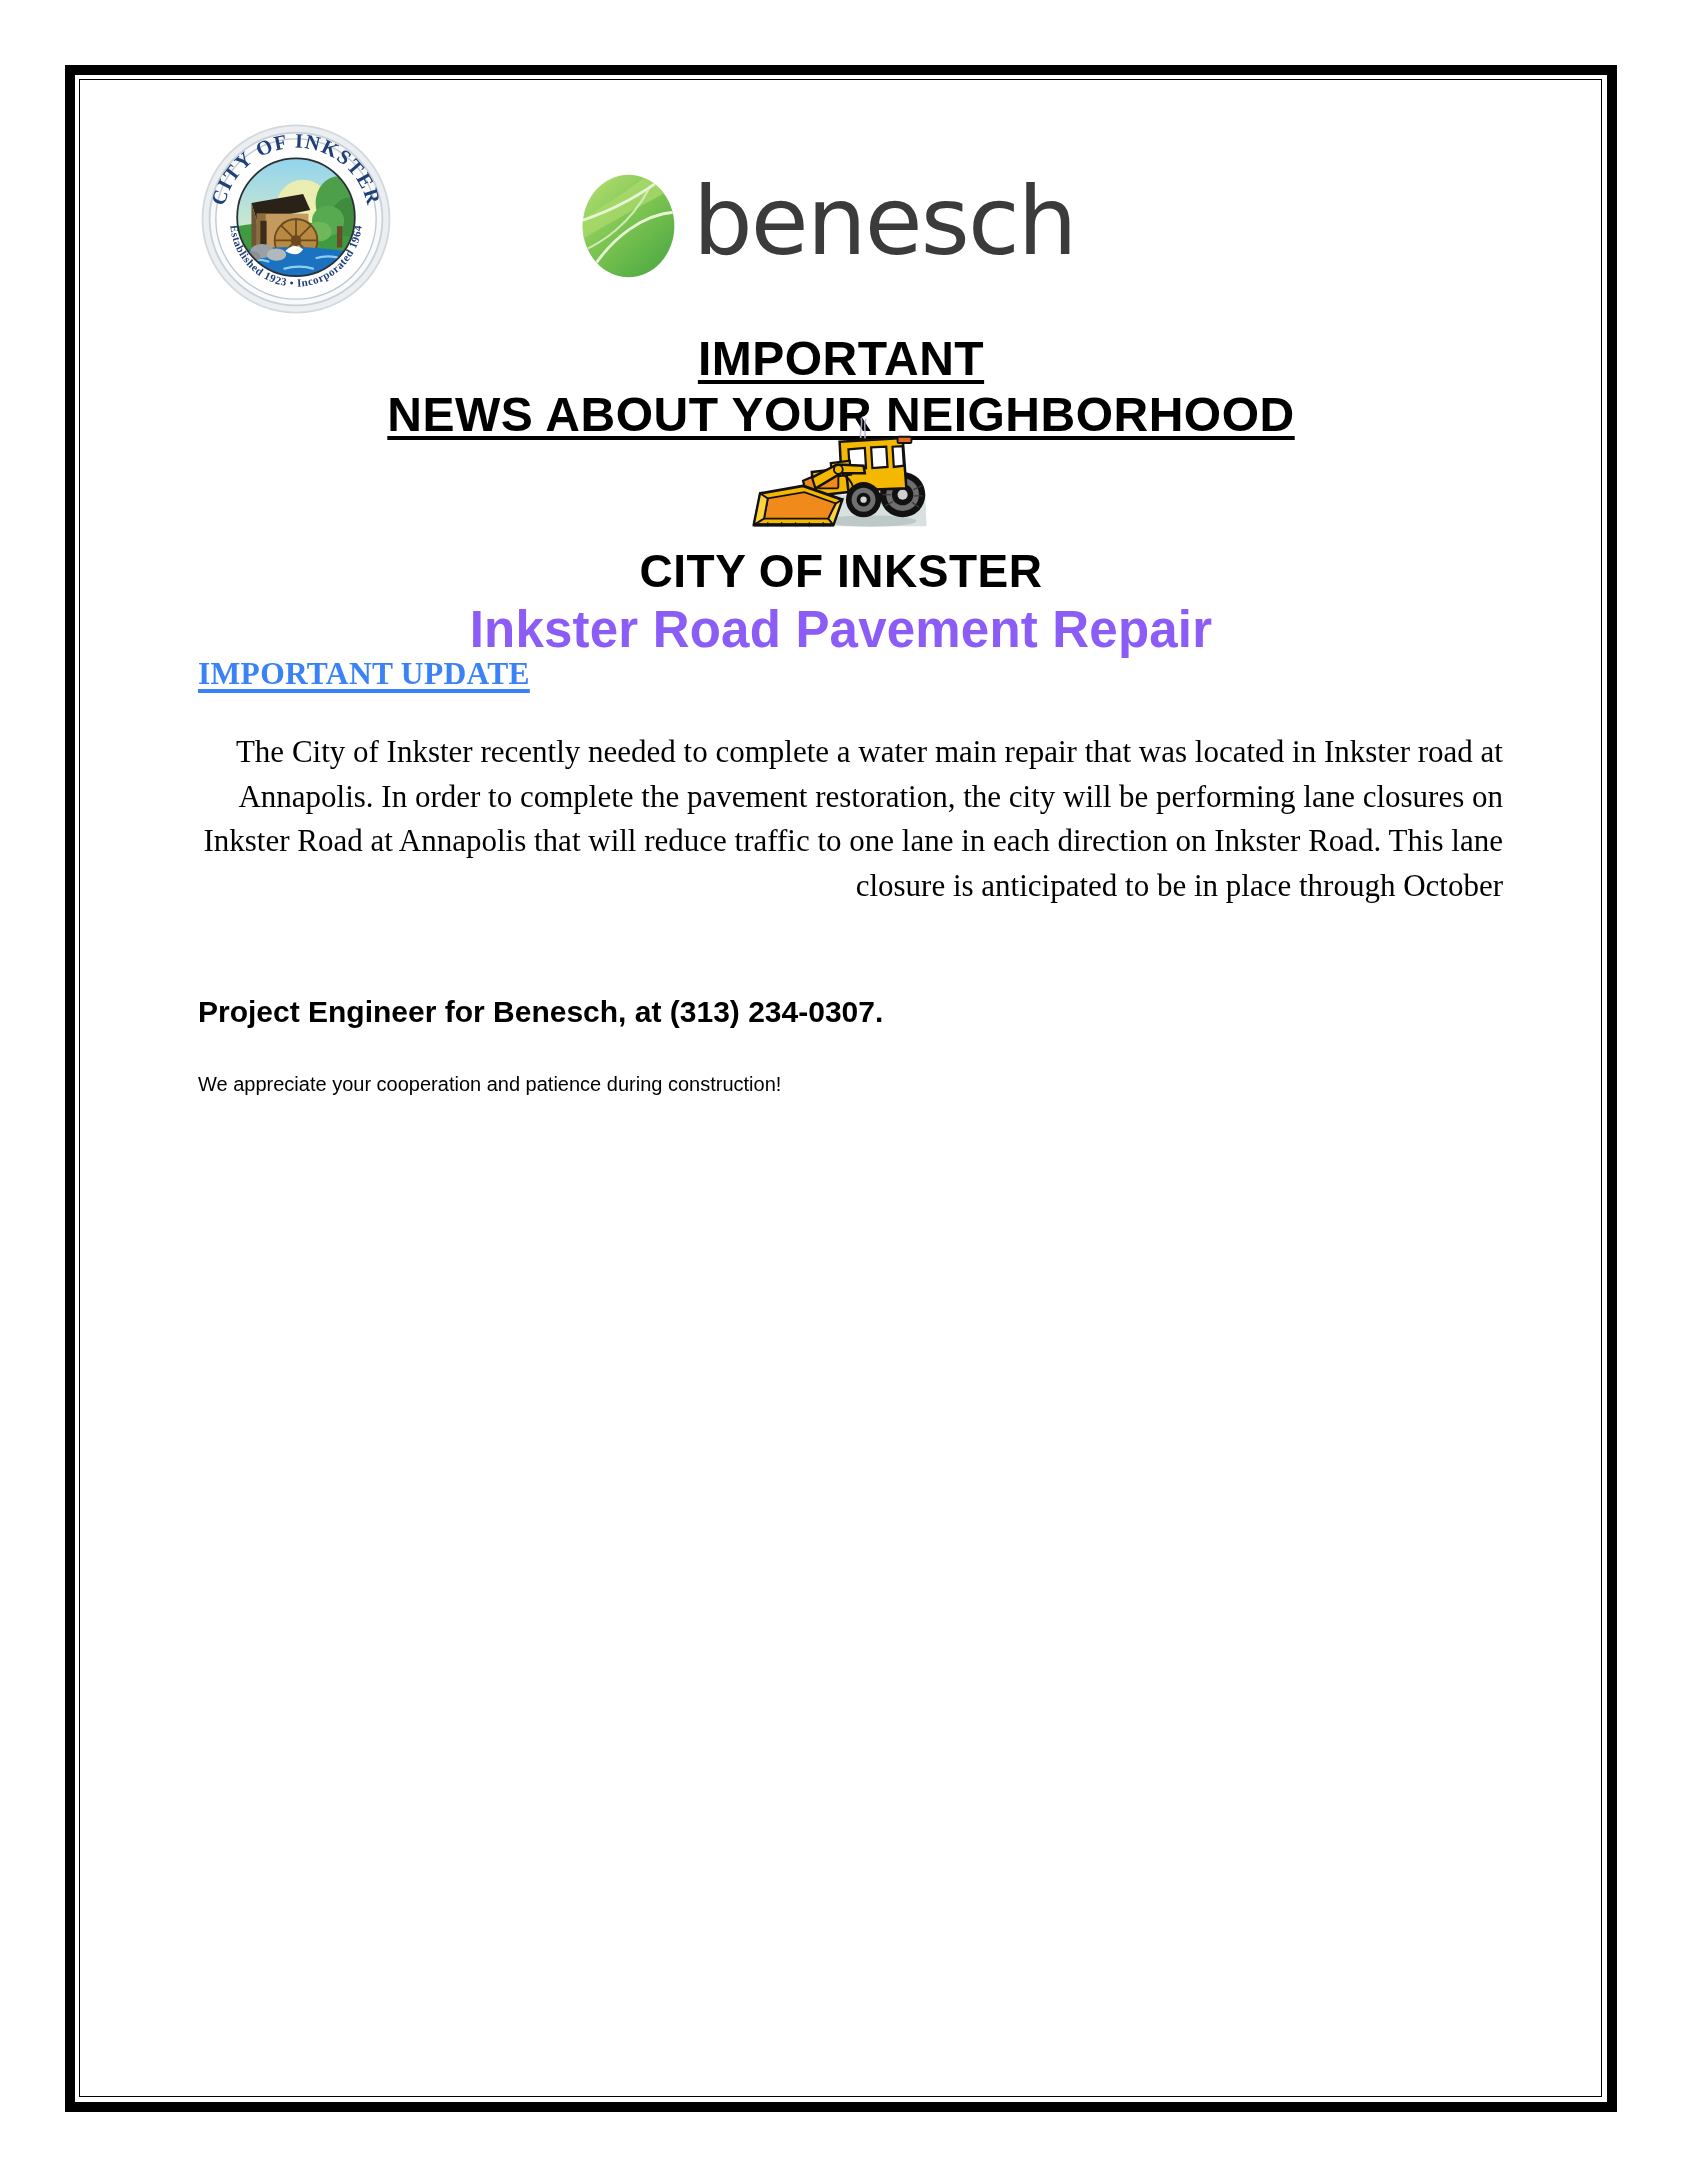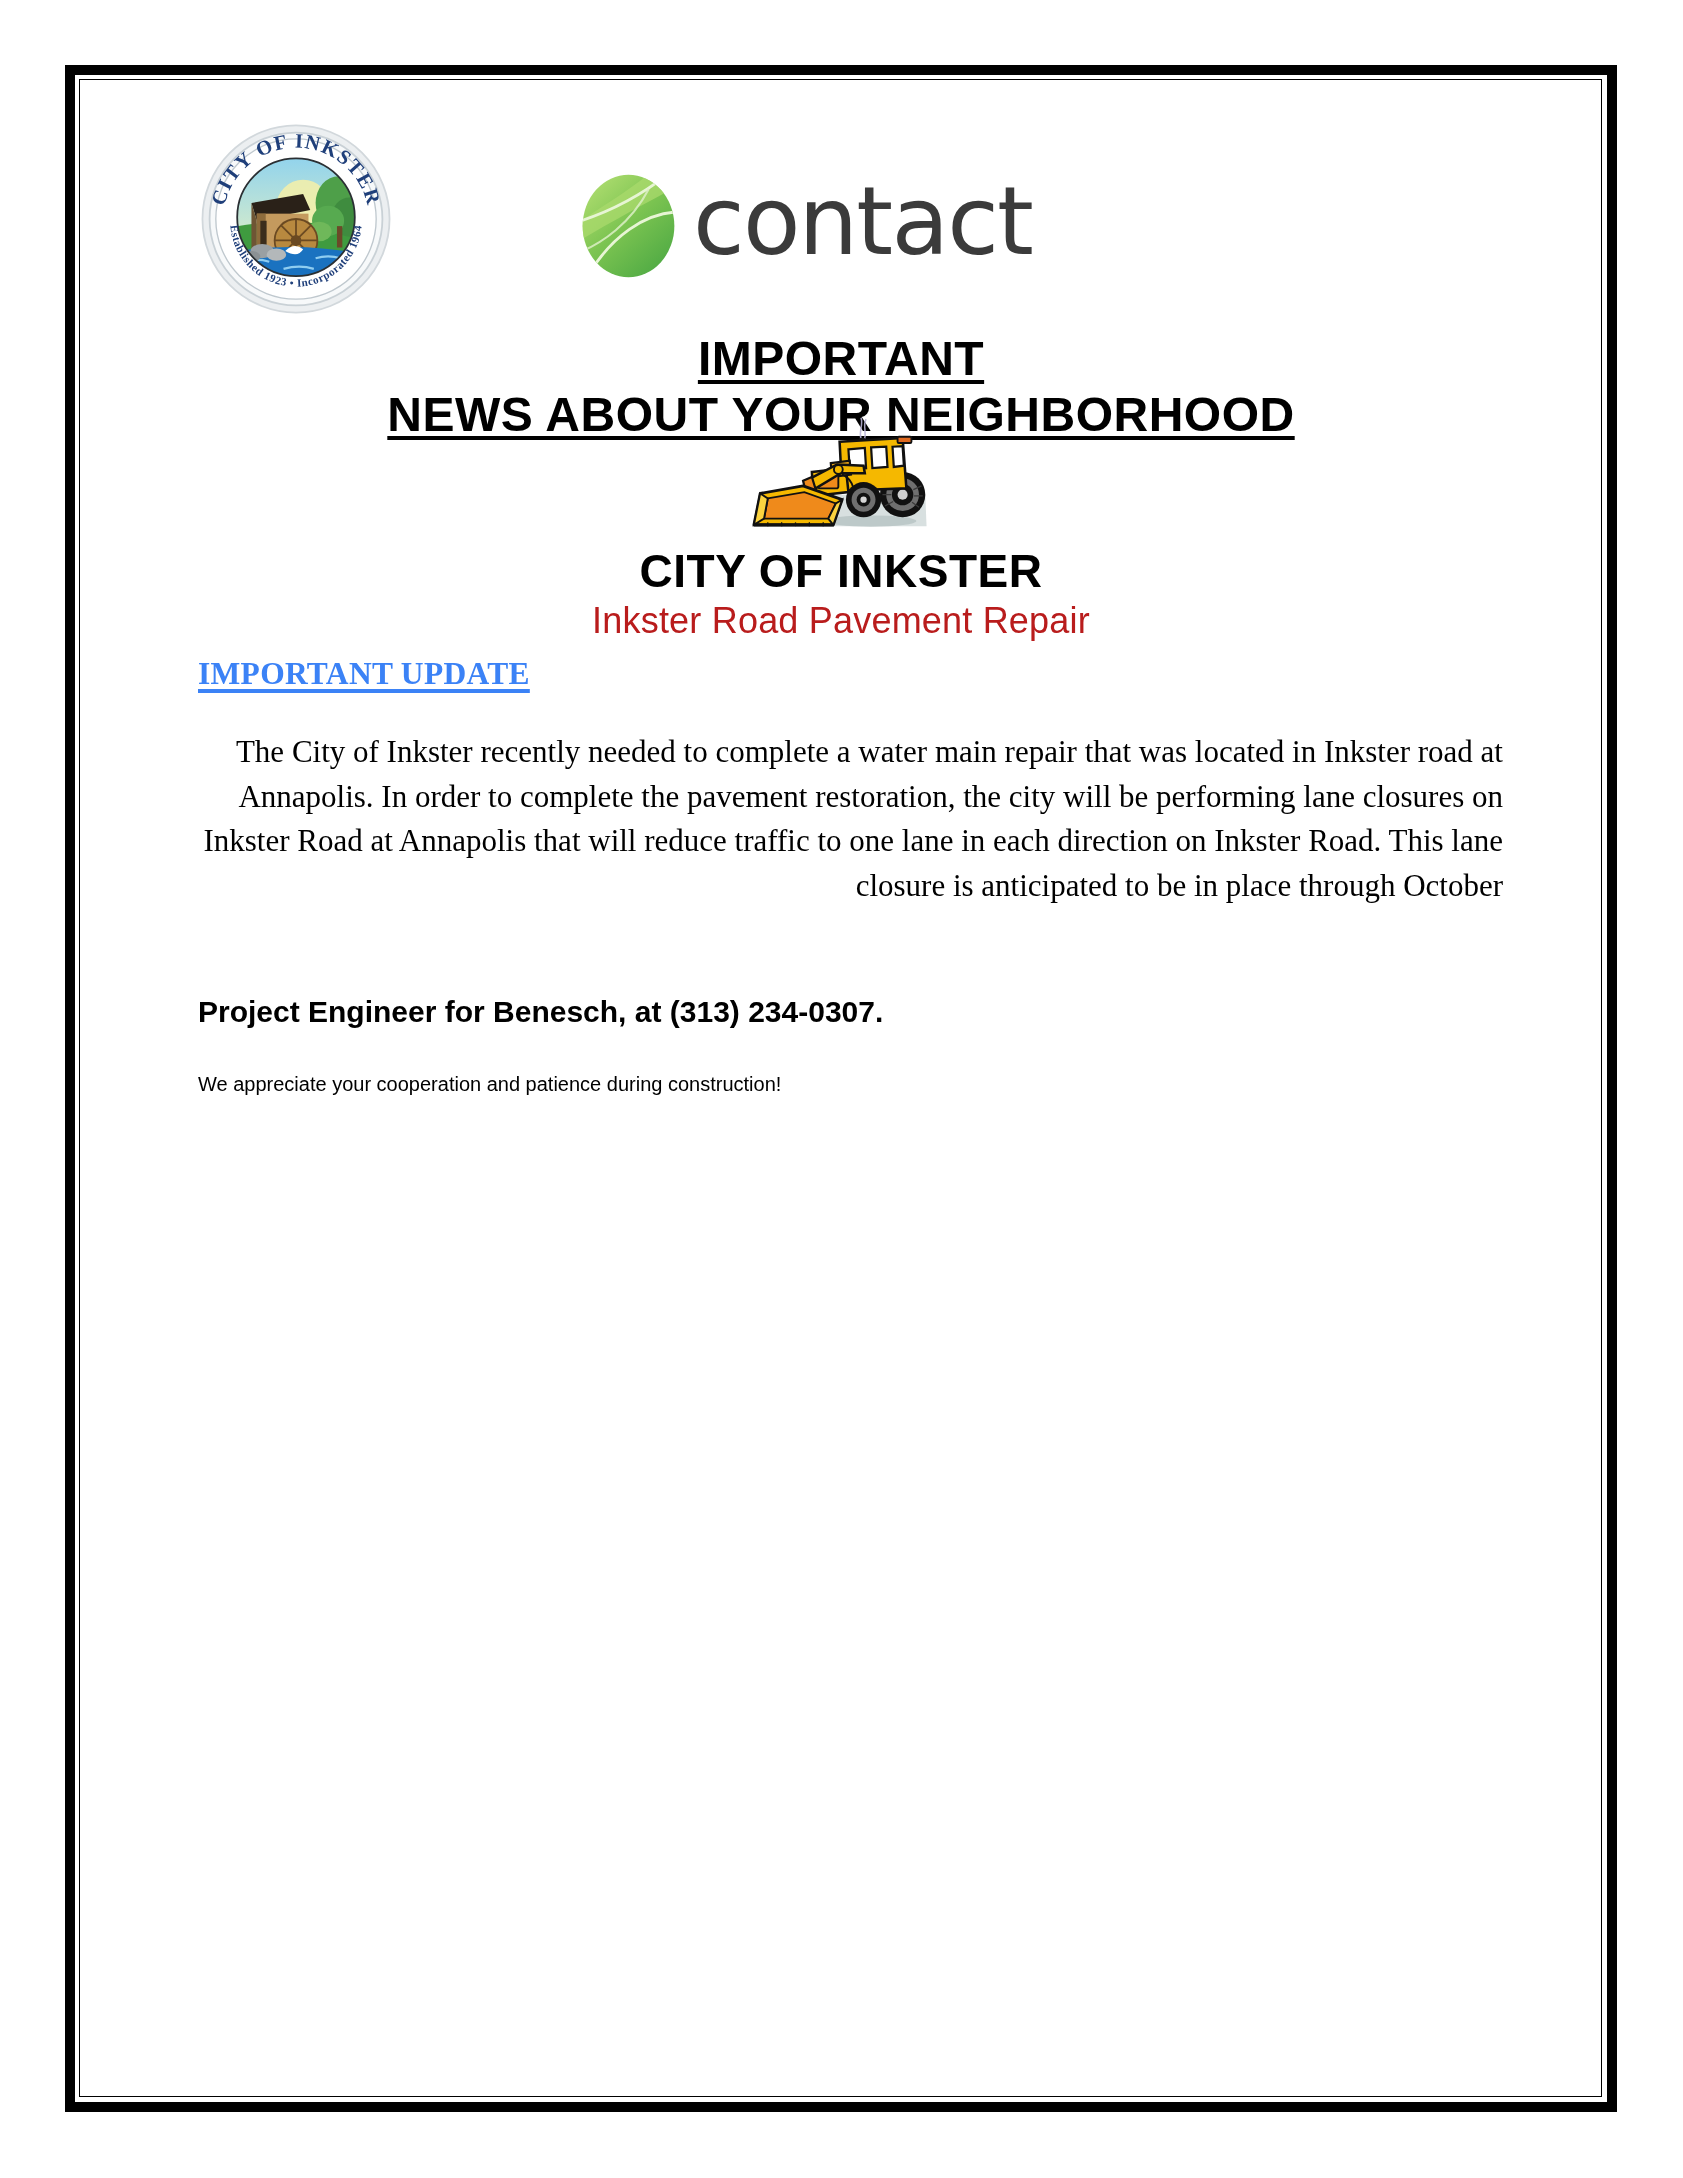--- a/index.html
+++ b/index.html
@@ -143,24 +143,24 @@
     font-family: "Liberation Sans Narrow", "Liberation Sans", sans-serif;
     font-weight: bold;
     font-size: 46px;
     line-height: 1.2;
     color: #000;
     letter-spacing: 0.5px;
     display: block;
   }
   .title-2 {
     font-family: "Liberation Sans Narrow", "Liberation Sans", sans-serif;
-    font-weight: normal;
-    font-size: 36px;
+    font-weight: bold;
+    font-size: 51px;
     line-height: 1.2;
-    color: #b91c1c;
+    color: #8b5cf6;
     letter-spacing: 0.2px;
     display: block;
   }
 
   
   .body-block {
     position: absolute;
     left: 104px;
     top: 554px;
     width: 1305px;
@@ -299,21 +299,21 @@
             </defs>
             <ellipse cx="55" cy="60" rx="52" ry="58" fill="url(#bgrad)"></ellipse>
             <g clip-path="url(#ballClip)">
               <path d="M-10,62 C20,40 58,20 88,-8 L108,16 C72,36 30,58 -6,80 Z" fill="#a9da6c" opacity="0.75"></path>
               <path d="M-12,58 C24,48 64,30 104,-2" stroke="#e7f5d4" stroke-width="3.2" fill="none"></path>
               <path d="M110,44 C74,46 36,70 8,118" stroke="#e7f5d4" stroke-width="3.2" fill="none"></path>
               <path d="M-6,92 C26,80 58,56 78,18" stroke="#dcefc6" stroke-width="2.4" fill="none" opacity="0.85"></path>
             </g>
           </svg>
         </div>
-        <div class="benesch-word">contact</div>
+        <div class="benesch-word">benesch</div>
       </div>
     </div>
 
     <div class="heading-block">
       <span class="hl"><span class="u">IMPORTANT</span></span>
       <span class="hl"><span class="u">NEWS ABOUT YOUR NEIGHBORHOOD</span></span>
     </div>
 
     <div class="dozer-wrap">
       <svg viewBox="0 0 330 200" width="297" height="126">

